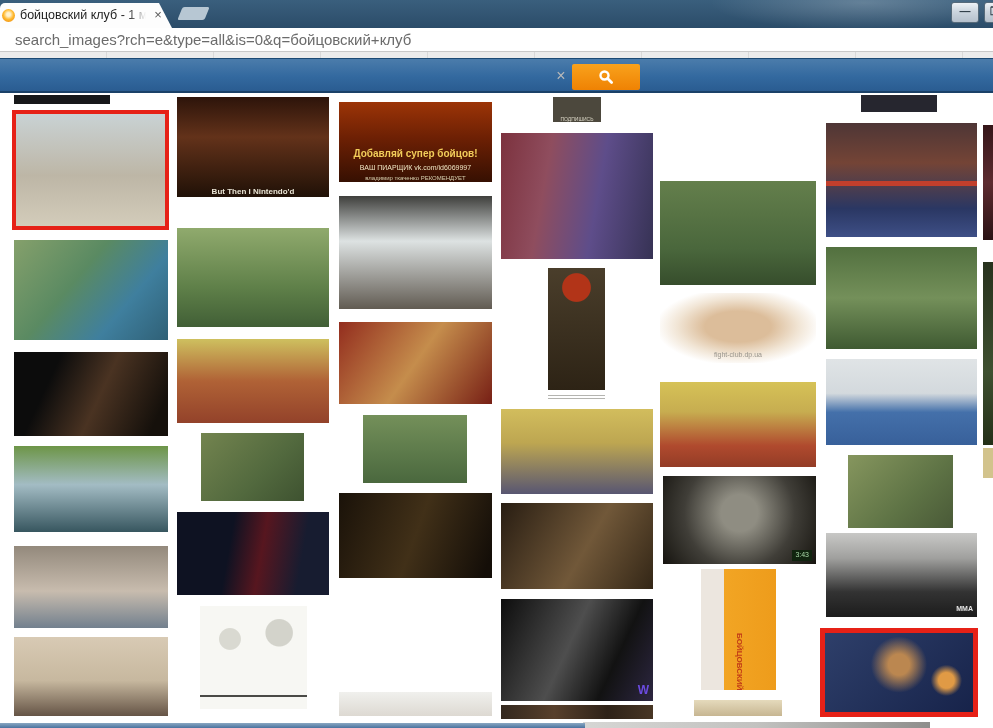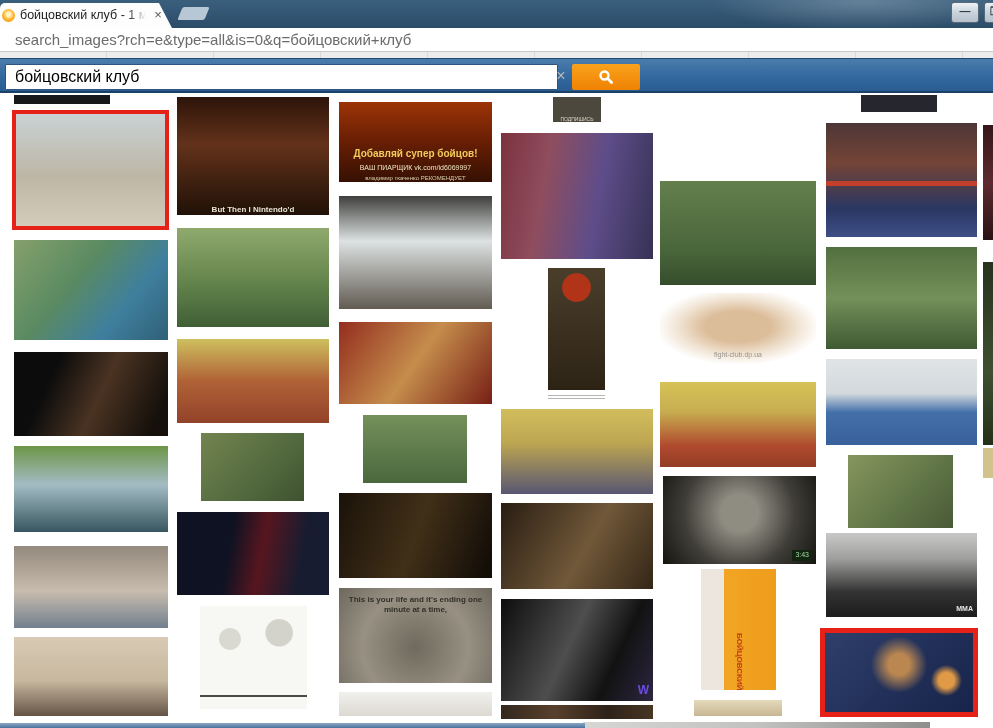--- a/index.html
+++ b/index.html
@@ -100,40 +100,37 @@
 <body>
 
 <div id="grid">
     <div class="tile" style="left: 14px; top: 95px; width: 96px; height: 9px; background: rgb(23, 24, 26);"></div>
     <div class="tile" style="left: 12px; top: 110px; width: 157px; height: 120px; background: linear-gradient(rgb(201, 210, 212) 0%, rgb(189, 182, 166) 55%, rgb(211, 204, 186) 100%); border: 4px solid rgb(230, 33, 23);"></div>
     <div class="tile" style="left: 14px; top: 240px; width: 154px; height: 100px; background: linear-gradient(130deg, rgb(133, 160, 107) 0%, rgb(90, 138, 98) 40%, rgb(63, 127, 158) 70%, rgb(47, 96, 118) 100%);"></div>
     <div class="tile" style="left: 14px; top: 352px; width: 154px; height: 84px; background: linear-gradient(115deg, rgb(12, 12, 12) 25%, rgb(74, 51, 34) 55%, rgb(21, 16, 11) 90%);"></div>
     <div class="tile" style="left: 14px; top: 446px; width: 154px; height: 86px; background: linear-gradient(rgb(109, 149, 71) 0%, rgb(163, 188, 196) 45%, rgb(55, 86, 95) 100%);"></div>
     <div class="tile" style="left: 14px; top: 546px; width: 154px; height: 82px; background: linear-gradient(rgb(147, 137, 124) 0%, rgb(200, 188, 174) 55%, rgb(114, 128, 142) 100%);"></div>
     <div class="tile" style="left: 14px; top: 637px; width: 154px; height: 79px; background: linear-gradient(rgb(216, 202, 180) 0%, rgb(199, 184, 159) 55%, rgb(101, 84, 70) 100%);"></div>
-    <div class="tile" style="left: 177px; top: 97px; width: 152px; height: 118px; background: linear-gradient(rgb(45, 20, 10) 0%, rgb(99, 50, 26) 40%, rgb(32, 17, 7) 100%);">
+    <div class="tile" style="left: 177px; top: 97px; width: 152px; height: 100px; background: linear-gradient(rgb(45, 20, 10) 0%, rgb(99, 50, 26) 40%, rgb(32, 17, 7) 100%);">
       <span class="ttext" style="color: rgb(233, 228, 212); font-size: 8px; font-weight: bold;">But Then I Nintendo'd</span>
     </div>
     <div class="tile" style="left: 177px; top: 228px; width: 152px; height: 99px; background: linear-gradient(rgb(144, 170, 109) 0%, rgb(95, 128, 73) 60%, rgb(65, 95, 54) 100%);"></div>
     <div class="tile" style="left: 177px; top: 339px; width: 152px; height: 84px; background: linear-gradient(rgb(206, 192, 95) 0%, rgb(176, 98, 54) 50%, rgb(147, 66, 42) 100%);"></div>
     <div class="tile" style="left: 201px; top: 433px; width: 103px; height: 68px; background: linear-gradient(135deg, rgb(115, 132, 79) 0%, rgb(82, 105, 62) 60%, rgb(62, 82, 48) 100%);"></div>
     <div class="tile" style="left: 177px; top: 512px; width: 152px; height: 83px; background: linear-gradient(100deg, rgb(14, 18, 34) 35%, rgb(87, 22, 31) 55%, rgb(23, 28, 48) 80%);"></div>
     <div class="tile" style="left: 200px; top: 606px; width: 107px; height: 103px; background: radial-gradient(circle at 28% 32%, rgb(217, 217, 209) 0px, rgb(217, 217, 209) 10%, rgba(0, 0, 0, 0) 11%), radial-gradient(circle at 74% 26%, rgb(211, 211, 203) 0px, rgb(211, 211, 203) 12%, rgba(0, 0, 0, 0) 13%), linear-gradient(0deg, rgba(0, 0, 0, 0) 0px, rgba(0, 0, 0, 0) 12%, rgb(74, 74, 70) 12%, rgb(74, 74, 70) 14%, rgba(0, 0, 0, 0) 14%), linear-gradient(0deg, rgb(247, 247, 243), rgb(247, 247, 243));"></div>
     <div class="tile" style="left: 339px; top: 102px; width: 153px; height: 80px; background: linear-gradient(rgb(156, 52, 7) 0%, rgb(109, 32, 4) 45%, rgb(54, 16, 2) 100%);">
       <span class="ttext" style="color: rgb(242, 205, 90); font-size: 10px; font-weight: bold;">Добавляй супер бойцов!</span>
       <span class="tcap" style="color: rgb(239, 229, 194); font-size: 7px;">ВАШ ПИАРЩИК vk.com/id6069997</span>
       <span class="tcap2" style="color: rgb(216, 207, 174); font-size: 6px;">владимир ткаченко РЕКОМЕНДУЕТ</span>
     </div>
     <div class="tile" style="left: 339px; top: 196px; width: 153px; height: 113px; background: linear-gradient(rgb(63, 63, 60) 0%, rgb(221, 226, 226) 40%, rgb(97, 91, 82) 100%);"></div>
     <div class="tile" style="left: 339px; top: 322px; width: 153px; height: 82px; background: linear-gradient(125deg, rgb(147, 45, 30) 0%, rgb(197, 141, 76) 50%, rgb(119, 31, 21) 100%);"></div>
     <div class="tile" style="left: 363px; top: 415px; width: 104px; height: 68px; background: linear-gradient(rgb(116, 144, 90) 0%, rgb(74, 104, 62) 100%);"></div>
     <div class="tile" style="left: 339px; top: 493px; width: 153px; height: 85px; background: linear-gradient(110deg, rgb(26, 18, 9) 0%, rgb(65, 48, 24) 50%, rgb(20, 14, 8) 95%);"></div>
-    <div class="tile tp-t" style="left: 339px; top: 588px; width: 153px; height: 95px; background: radial-gradient(circle at 50% 62%, rgb(111, 106, 93) 0%, rgb(151, 144, 131) 55%, rgb(110, 104, 92) 100%);">
-      <span class="ttext" style="color: rgb(51, 48, 42); font-size: 8px; font-weight: bold;">This is your life and it's ending one minute at a time,</span>
-    </div>
     <div class="tile" style="left: 339px; top: 692px; width: 153px; height: 24px; background: linear-gradient(rgb(240, 240, 237) 0%, rgb(221, 217, 210) 100%);"></div>
     <div class="tile" style="left: 553px; top: 97px; width: 48px; height: 25px; background: rgb(76, 72, 61);">
       <span class="ttext" style="color: rgb(217, 213, 197); font-size: 5px;">ПОДПИШИСЬ</span>
     </div>
     <div class="tile" style="left: 501px; top: 133px; width: 152px; height: 126px; background: linear-gradient(100deg, rgb(124, 50, 62) 0%, rgb(143, 77, 94) 30%, rgb(94, 77, 138) 62%, rgb(54, 50, 84) 100%);"></div>
     <div class="tile" style="left: 548px; top: 268px; width: 57px; height: 122px; background: radial-gradient(circle at 50% 16%, rgb(178, 52, 24) 0px, rgb(178, 52, 24) 13%, rgba(0, 0, 0, 0) 14%), linear-gradient(rgb(74, 62, 43) 0%, rgb(45, 35, 21) 100%);"></div>
     <div class="tile" style="left: 548px; top: 393px; width: 57px; height: 8px; background: repeating-linear-gradient(rgb(255, 255, 255) 0px, rgb(255, 255, 255) 2px, rgb(180, 180, 176) 2px, rgb(180, 180, 176) 3px);"></div>
     <div class="tile" style="left: 501px; top: 409px; width: 152px; height: 85px; background: linear-gradient(rgb(210, 189, 93) 0%, rgb(189, 166, 81) 40%, rgb(88, 86, 114) 100%);"></div>
     <div class="tile" style="left: 501px; top: 503px; width: 152px; height: 86px; background: linear-gradient(120deg, rgb(40, 29, 18) 0%, rgb(113, 88, 57) 55%, rgb(51, 38, 22) 100%);"></div>
     <div class="tile tp-br" style="left: 501px; top: 599px; width: 152px; height: 102px; background: linear-gradient(115deg, rgb(13, 13, 13) 0%, rgb(78, 78, 78) 45%, rgb(18, 18, 18) 72%, rgb(44, 38, 64) 100%);">
@@ -180,21 +177,20 @@
   <div class="winbtn" id="btn-max">❐</div>
 </div>
 
 <div id="urlbar">
   <div id="urltext">search_images?rch=e&amp;type=all&amp;is=0&amp;q=бойцовский+клуб</div>
 </div>
 
 <div id="graystrip"></div>
 
 <div id="searchpanel">
-  <input id="searchinput" type="text" value="бойцовский клуб" style="">
   <span id="clearicon">×</span>
   <button id="searchbtn">
     <span style="display:inline-block;line-height:0;">
       <svg width="16" height="16" viewBox="0 0 16 16">
         <circle cx="6.5" cy="6.5" r="4" fill="none" stroke="#ffffff" stroke-width="2.4"></circle>
         <line x1="9.6" y1="9.6" x2="13.6" y2="13.6" stroke="#ffffff" stroke-width="2.8" stroke-linecap="round"></line>
       </svg>
     </span>
   </button>
 </div>

